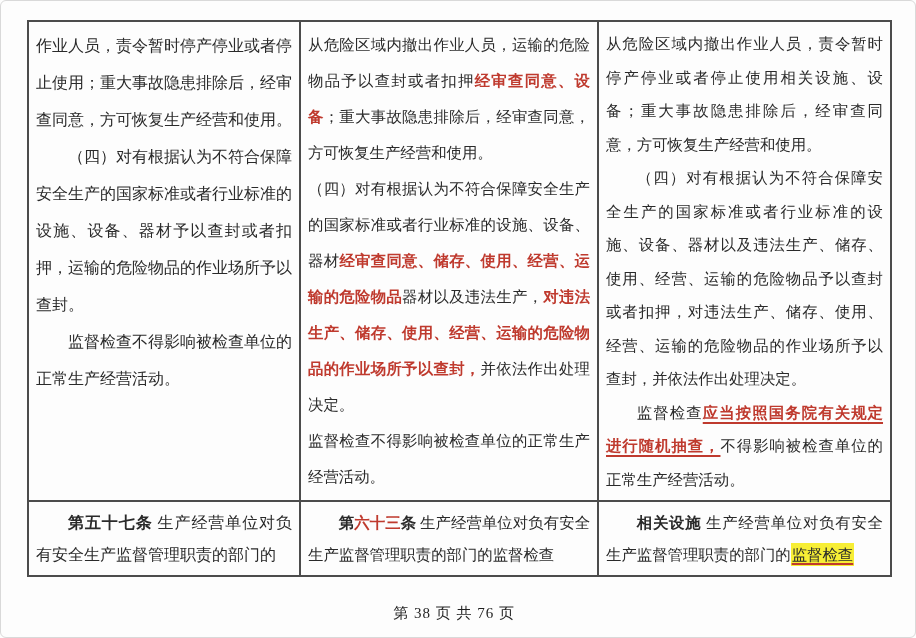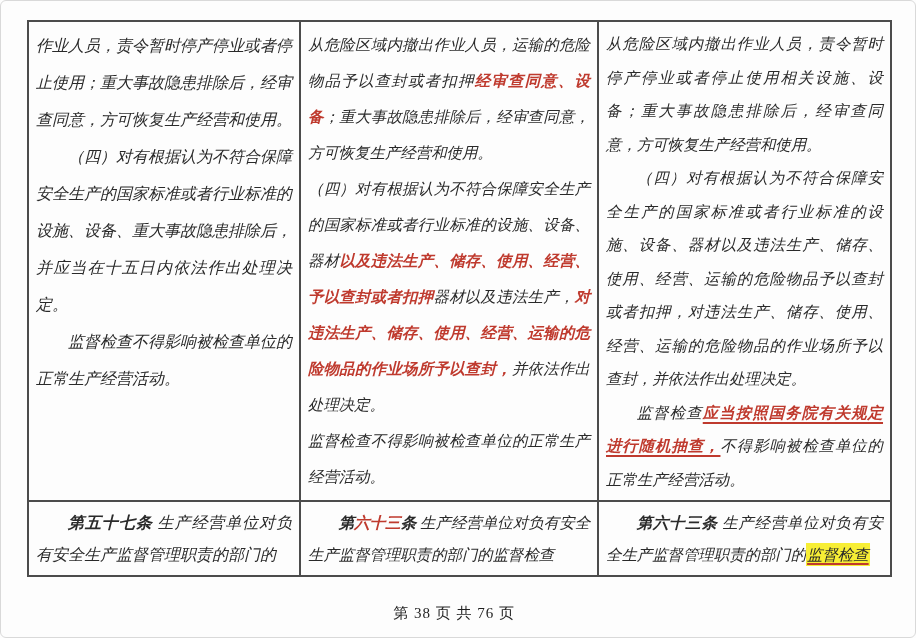--- a/index.html
+++ b/index.html
@@ -30,21 +30,21 @@
     border:2px solid var(--border);
     vertical-align:top;
     padding:5px 7px 4px 7px;
     overflow:hidden;
   }
   .doc-table col.w1{width:272px;}
   .doc-table col.w2{width:298px;}
   .doc-table col.w3{width:293px;}
   tr.row-body{height:471px;}
   tr.row-foot{height:62px;}
-  .para{margin:0;text-align:justify;font-style:italic;}
+  .para{margin:0;text-align:justify;}
   .indent{text-indent:2em;}
   .c1{font-size:16px;line-height:37px;}
   .c2{font-size:15.4px;line-height:36px;}
   .c3{font-size:15.4px;line-height:33.5px;}
   .f1{font-size:16px;line-height:32px;}
   .f2{font-size:15.4px;line-height:32px;}
   .f3{font-size:15.4px;line-height:32px;}
   
   .s-n{}
   .s-b{font-weight:bold;}
@@ -77,41 +77,41 @@
 <table class="doc-table">
   <colgroup>
       <col class="w1">
       <col class="w2">
       <col class="w3">
     </colgroup>
   <tbody>
       <tr class="row-body">
     <td class="c1">
           <p class="para"><span class="s-n">作业人员，责令暂时停产停业或者停止使用；重大事故隐患排除后，经审查同意，方可恢复生产经营和使用。</span></p>
-          <p class="para indent"><span class="s-n">（四）对有根据认为不符合保障安全生产的国家标准或者行业标准的设施、设备、重大事故隐患排除后，并应当在十五日内依法作出处理决定。</span></p>
+          <p class="para indent"><span class="s-n">（四）对有根据认为不符合保障安全生产的国家标准或者行业标准的设施、设备、器材予以查封或者扣押，运输的危险物品的作业场所予以查封。</span></p>
           <p class="para indent"><span class="s-n">监督检查不得影响被检查单位的正常生产经营活动。</span></p>
         </td>
     <td class="c2">
           <p class="para"><span class="s-n">从危险区域内撤出作业人员，运输的危险物品予以查封或者扣押</span><span class="s-r">经审查同意、设备</span><span class="s-n">；重大事故隐患排除后，经审查同意，方可恢复生产经营和使用。</span></p>
-          <p class="para"><span class="s-n">（四）对有根据认为不符合保障安全生产的国家标准或者行业标准的设施、设备、器材</span><span class="s-r">以及违法生产、储存、使用、经营、予以查封或者扣押</span><span class="s-n">器材以及违法生产，</span><span class="s-r">对违法生产、储存、使用、经营、运输的危险物品的作业场所予以查封，</span><span class="s-n">并依法作出处理决定。</span></p>
+          <p class="para"><span class="s-n">（四）对有根据认为不符合保障安全生产的国家标准或者行业标准的设施、设备、器材</span><span class="s-r">经审查同意、储存、使用、经营、运输的危险物品</span><span class="s-n">器材以及违法生产，</span><span class="s-r">对违法生产、储存、使用、经营、运输的危险物品的作业场所予以查封，</span><span class="s-n">并依法作出处理决定。</span></p>
           <p class="para"><span class="s-n">监督检查不得影响被检查单位的正常生产经营活动。</span></p>
         </td>
     <td class="c3">
           <p class="para"><span class="s-n">从危险区域内撤出作业人员，责令暂时停产停业或者停止使用相关设施、设备；重大事故隐患排除后，经审查同意，方可恢复生产经营和使用。</span></p>
           <p class="para indent"><span class="s-n">（四）对有根据认为不符合保障安全生产的国家标准或者行业标准的设施、设备、器材以及违法生产、储存、使用、经营、运输的危险物品予以查封或者扣押，对违法生产、储存、使用、经营、运输的危险物品的作业场所予以查封，并依法作出处理决定。</span></p>
           <p class="para indent"><span class="s-n">监督检查</span><span class="s-ru">应当按照国务院有关规定进行随机抽查，</span><span class="s-n">不得影响被检查单位的正常生产经营活动。</span></p>
         </td>
   </tr>
   <tr class="row-foot">
     <td class="f1">
           <p class="para indent"><span class="s-b">第五十七条</span><span class="s-n"> 生产经营单位对负有安全生产监督管理职责的部门的</span></p>
         </td>
     <td class="f2">
           <p class="para indent"><span class="s-b">第</span><span class="s-r">六十三</span><span class="s-b">条</span><span class="s-n"> 生产经营单位对负有安全生产监督管理职责的部门的监督检查</span></p>
         </td>
     <td class="f3">
-          <p class="para indent"><span class="s-b">第六十三条</span><span class="s-n"> 生产经营单位对负有安全生产监督管理职责的部门的</span><span class="s-hl">监督检查</span></p>
+          <p class="para indent"><span class="s-b">相关设施</span><span class="s-n"> 生产经营单位对负有安全生产监督管理职责的部门的</span><span class="s-hl">监督检查</span></p>
         </td>
   </tr>
 </tbody>
   </table>
 
 <div class="page-footer">第 38 页 共 76 页</div>
 
 </body></html>

